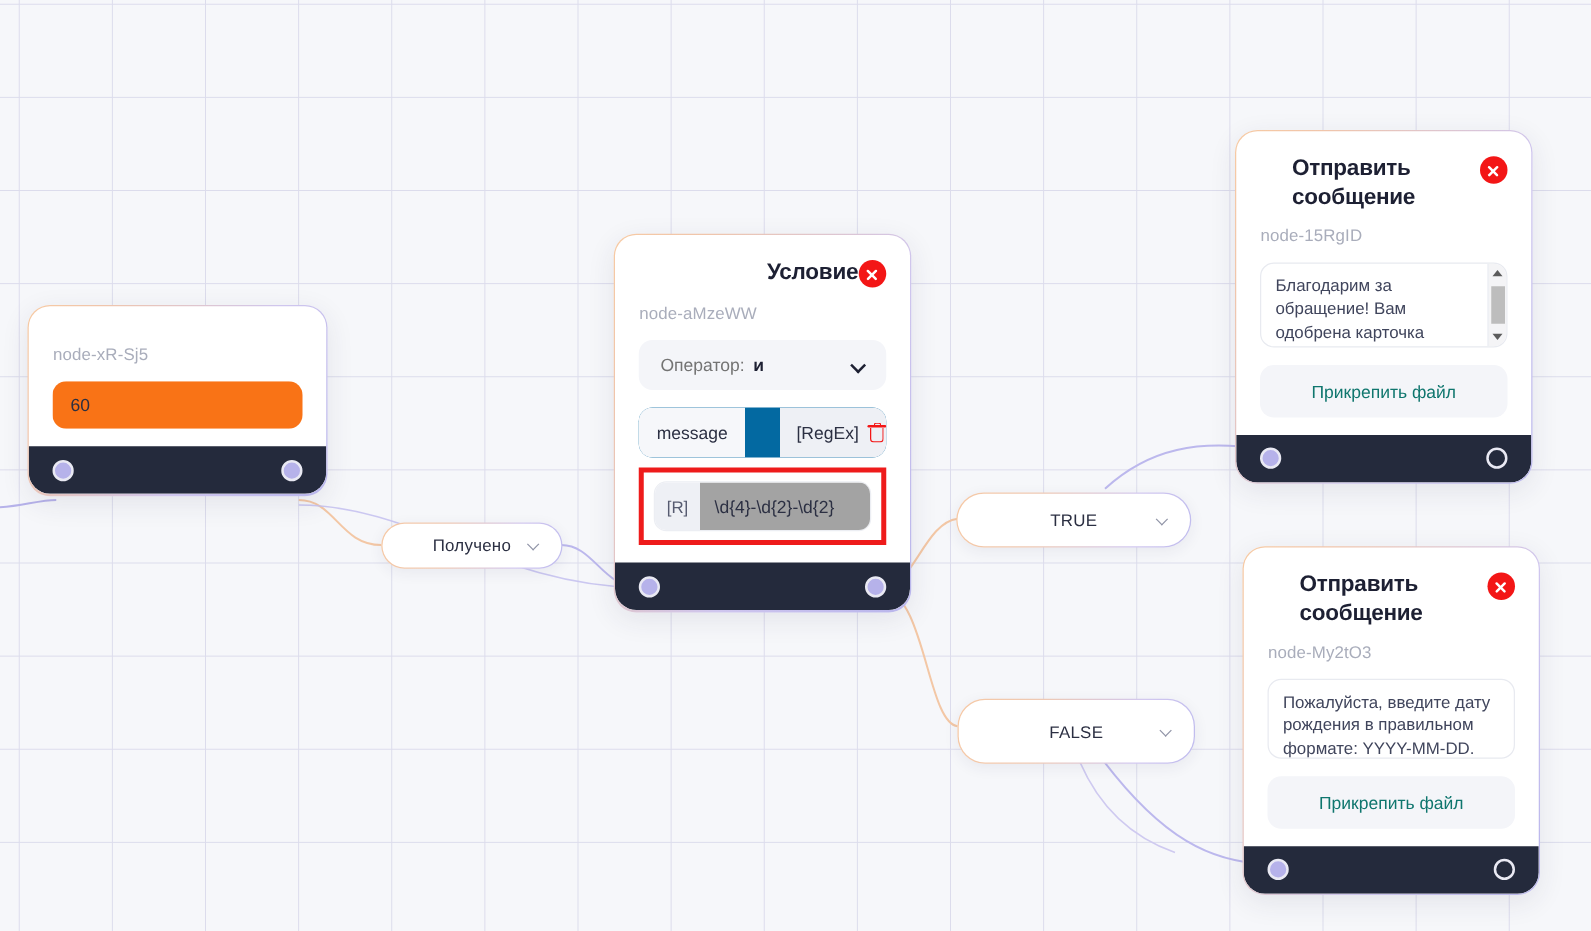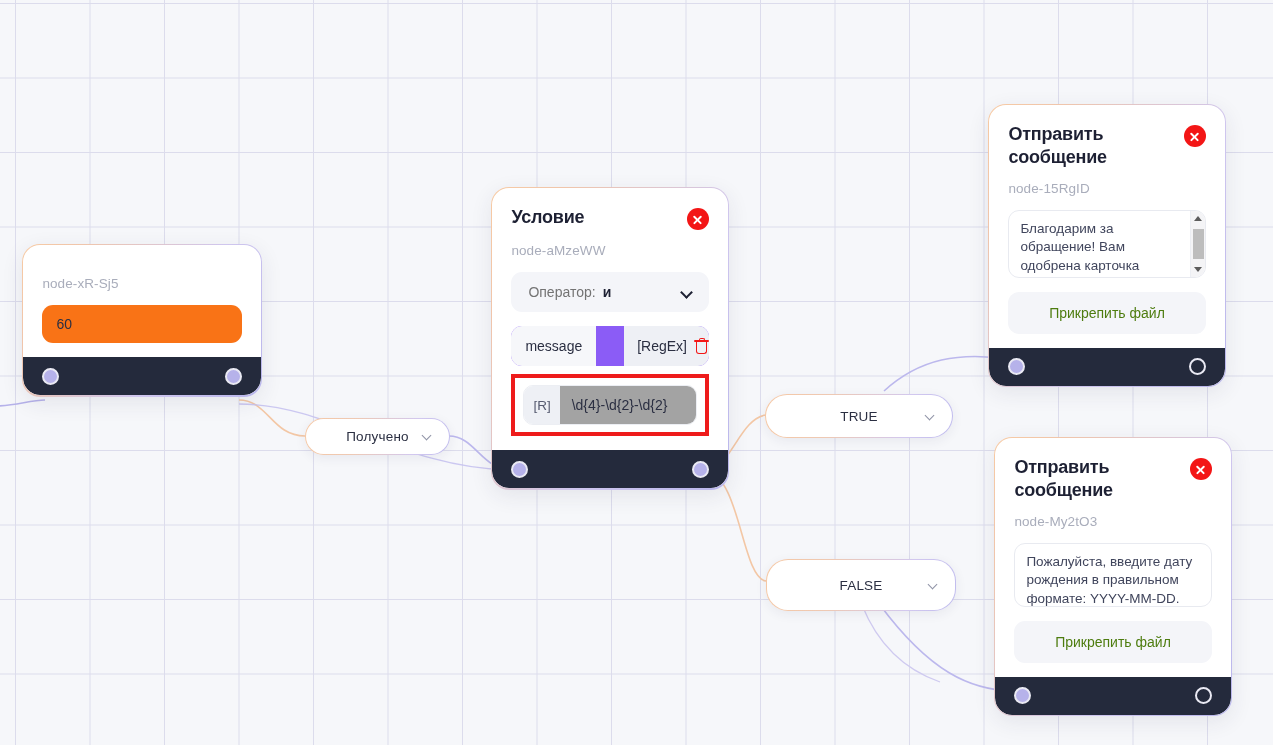--- a/index.html
+++ b/index.html
@@ -49,21 +49,21 @@
     display: flex;
     flex-direction: column;
   }
   .node-body {
     padding: 18px 19px 14px 19px;
     flex: 1;
   }
   .node-title-row {
     display: flex;
     align-items: flex-start;
-    justify-content: space-between;
+    justify-content: flex-end;
   }
   .node-title {
     font-size: 18px;
     font-weight: bold;
     color: #1d2033;
     line-height: 1.23;
     letter-spacing: -0.2px;
     max-width: 150px;
   }
   .close-btn {
@@ -162,21 +162,21 @@
   }
   .op-label { color: #737373; margin-right: 7px; }
   .op-value { color: #1d2033; font-weight: bold; }
   .op-select .chev { margin-left: auto; }
 
   .cond-row {
     margin-top: 14px;
     display: flex;
     border-radius: 11px;
     overflow: hidden;
-    background: #8b5cf6;
+    background: #0369a1;
     gap: 28px;
   }
   .cond-key {
     flex: 1;
     background: #f6f7fa;
     font-size: 14px;
     color: #2b2f42;
     padding: 12px 14px;
   }
   .cond-op {
@@ -247,21 +247,21 @@
     padding: 11px 12px;
   }
 
   .pill-btn {
     margin-top: 14px;
     background: #f4f5f9;
     border-radius: 11px;
     padding: 13px 10px;
     text-align: center;
     font-size: 14px;
-    color: #4d7c0f;
+    color: #0f766e;
   }
 
   
   .msg-box {
     margin-top: 14px;
     border: 1px solid #e8eaf0;
     border-radius: 11px;
     display: flex;
     overflow: hidden;
     background: #fff;

